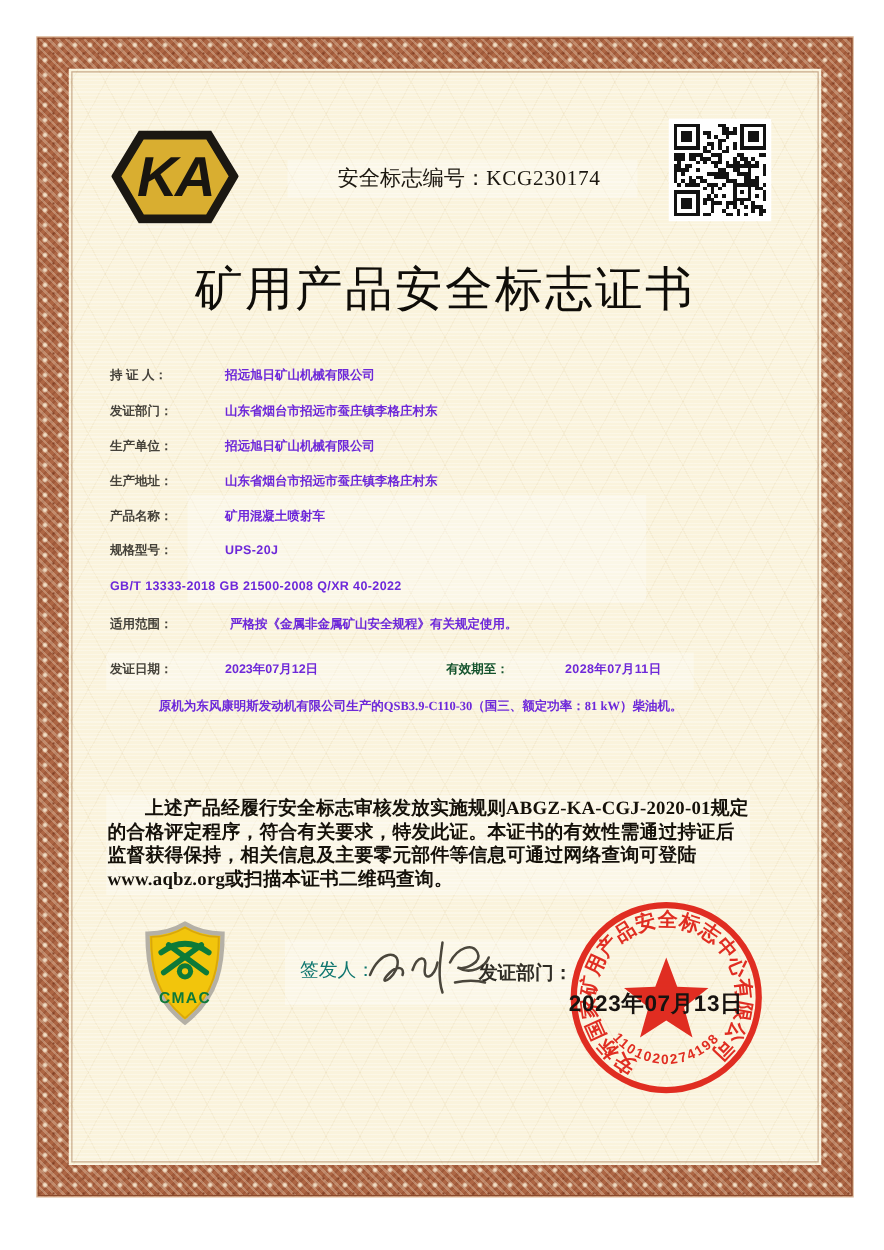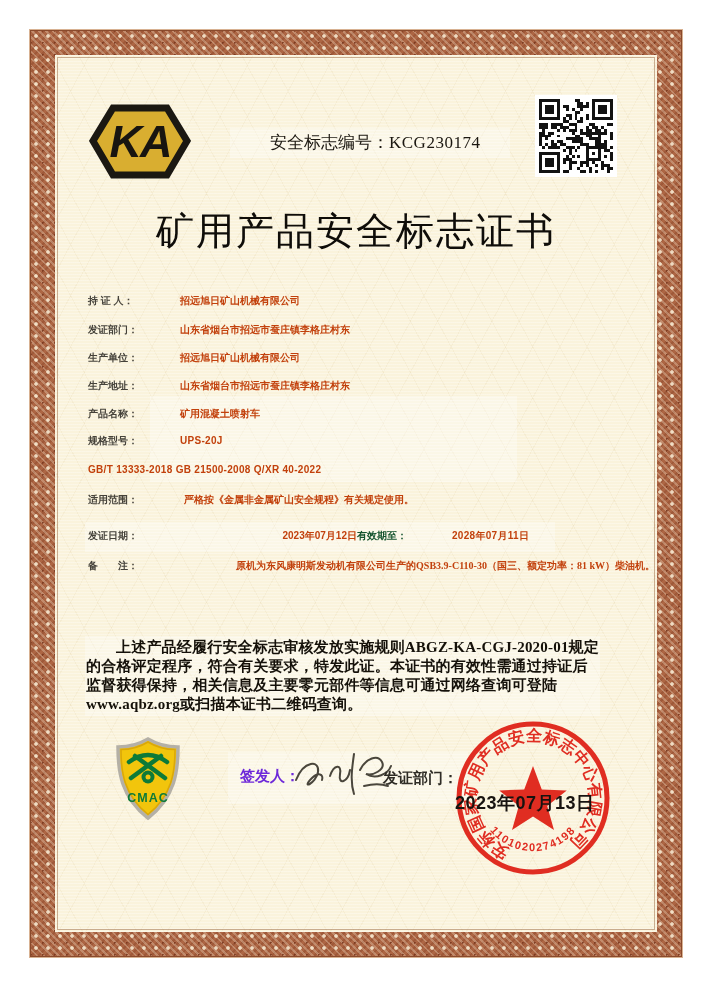--- a/index.html
+++ b/index.html
@@ -30,39 +30,39 @@
   .mark-line{position:absolute;left:270px;top:131px;font-size:17px;color:#1b1710;white-space:nowrap;}
   .mark-line .num{letter-spacing:.5px;}
   .qr{position:absolute;left:535px;top:95px;width:82px;height:82px;background:#ffffff;}
   .qr svg{position:absolute;left:4px;top:4px;width:74px;height:74px;shape-rendering:crispEdges;}
 
   .title{position:absolute;left:55px;top:206px;width:602px;text-align:center;
          font-size:38px;font-weight:normal;color:#0f0d09;letter-spacing:2px;white-space:nowrap;}
 
   .row{position:absolute;left:88px;display:flex;font-size:10px;line-height:19px;white-space:nowrap;}
   .row .lbl{flex:none;width:92px;font-family:"Liberation Sans",sans-serif;font-weight:bold;color:#45423a;}
-  .row .val{font-weight:bold;color:#c2410c;text-align:right;}
+  .row .val{font-weight:bold;color:#6d28d9;}
   .val.kai{font-family:"Liberation Serif",serif;}
   .val.hei{font-family:"Liberation Sans",sans-serif;letter-spacing:.3px;}
   .r0{top:291px}.r1{top:320px}.r2{top:348px}.r3{top:376px}.r4{top:404px}.r5{top:431px}
   .r6{top:460px}.r6 .lbl{width:183px;}
   .r7{top:490px}.r7 .lbl{width:96px;}
   .r-dates{top:526px}
   .r-dates .val1{width:177px;font-family:"Liberation Sans",sans-serif;}
   .r-dates .lbl2{flex:none;width:95px;font-family:"Liberation Sans",sans-serif;font-weight:bold;color:#14532d;}
   .r-remark{top:556px;white-space:normal;}
   .r-remark .lbl{width:76px;}
   .r-remark .val{width:452px;line-height:19px;margin-left:39px;}
 
   .statement{position:absolute;left:86px;top:638px;width:514px;font-size:15px;line-height:19px;
              font-weight:bold;color:#15110a;text-indent:2em;letter-spacing:.2px;}
 
   .cmac{position:absolute;left:114px;top:736px;width:68px;height:86px;}
   .signer-label{position:absolute;left:240px;top:767px;font-family:"Liberation Sans",sans-serif;
-                font-weight:bold;font-size:15px;color:#6d28d9;}
+                font-weight:normal;font-size:15px;color:#0f766e;}
   .signature{position:absolute;left:290px;top:746px;width:105px;height:58px;}
   .dept-label{position:absolute;left:383px;top:769px;font-family:"Liberation Sans",sans-serif;
               font-weight:bold;font-size:15px;color:#2f2c25;text-align:center;}
   .seal{position:absolute;left:451px;top:716px;width:164px;height:164px;opacity:.95;}
   .seal-date{position:absolute;left:455px;top:791px;font-family:"Liberation Sans",sans-serif;
              font-weight:bold;font-size:18px;color:#171310;letter-spacing:.5px;z-index:5;}
 </style>
 </head>
 <body>
 
@@ -342,21 +342,20 @@
     <span class="lbl">适用范围：</span>
     <span class="val kai">严格按《金属非金属矿山安全规程》有关规定使用。</span>
   </div>
   <div class="row r-dates">
     <span class="lbl">发证日期：</span>
     <span class="val val1">2023年07月12日</span>
     <span class="lbl2">有效期至：</span>
     <span class="val hei">2028年07月11日</span>
   </div>
   <div class="row r-remark">
-    <span class="lbl">备　　注：</span>
     <span class="val kai">原机为东风康明斯发动机有限公司生产的QSB3.9-C110-30（国三、额定功率：81 kW）柴油机。</span>
   </div>
 
   <div class="statement">上述产品经履行安全标志审核发放实施规则ABGZ-KA-CGJ-2020-01规定的合格评定程序，符合有关要求，特发此证。本证书的有效性需通过持证后监督获得保持，相关信息及主要零元部件等信息可通过网络查询可登陆www.aqbz.org或扫描本证书二维码查询。</div>
 
   <svg class="cmac" viewBox="0 0 68 86">
     <path d="M34,3 C44,9 56,11 64,11 C64,35 61,61 34,82 C7,61 4,35 4,11 C12,11 24,9 34,3 Z" fill="#f2c50c" stroke="#b4b0a6" stroke-width="3.5"></path>
     <path d="M34,6 C43,11.5 54,13.5 61,13.5 C61,35 58.5,59 34,78.5 C9.5,59 7,35 7,13.5 C14,13.5 25,11.5 34,6 Z" fill="none" stroke="#d9a70a" stroke-width="1.5"></path>
     <g stroke="#0d7a38" stroke-width="4.5" fill="none" stroke-linecap="round">
       <path d="M17,42 L47,20"></path>

